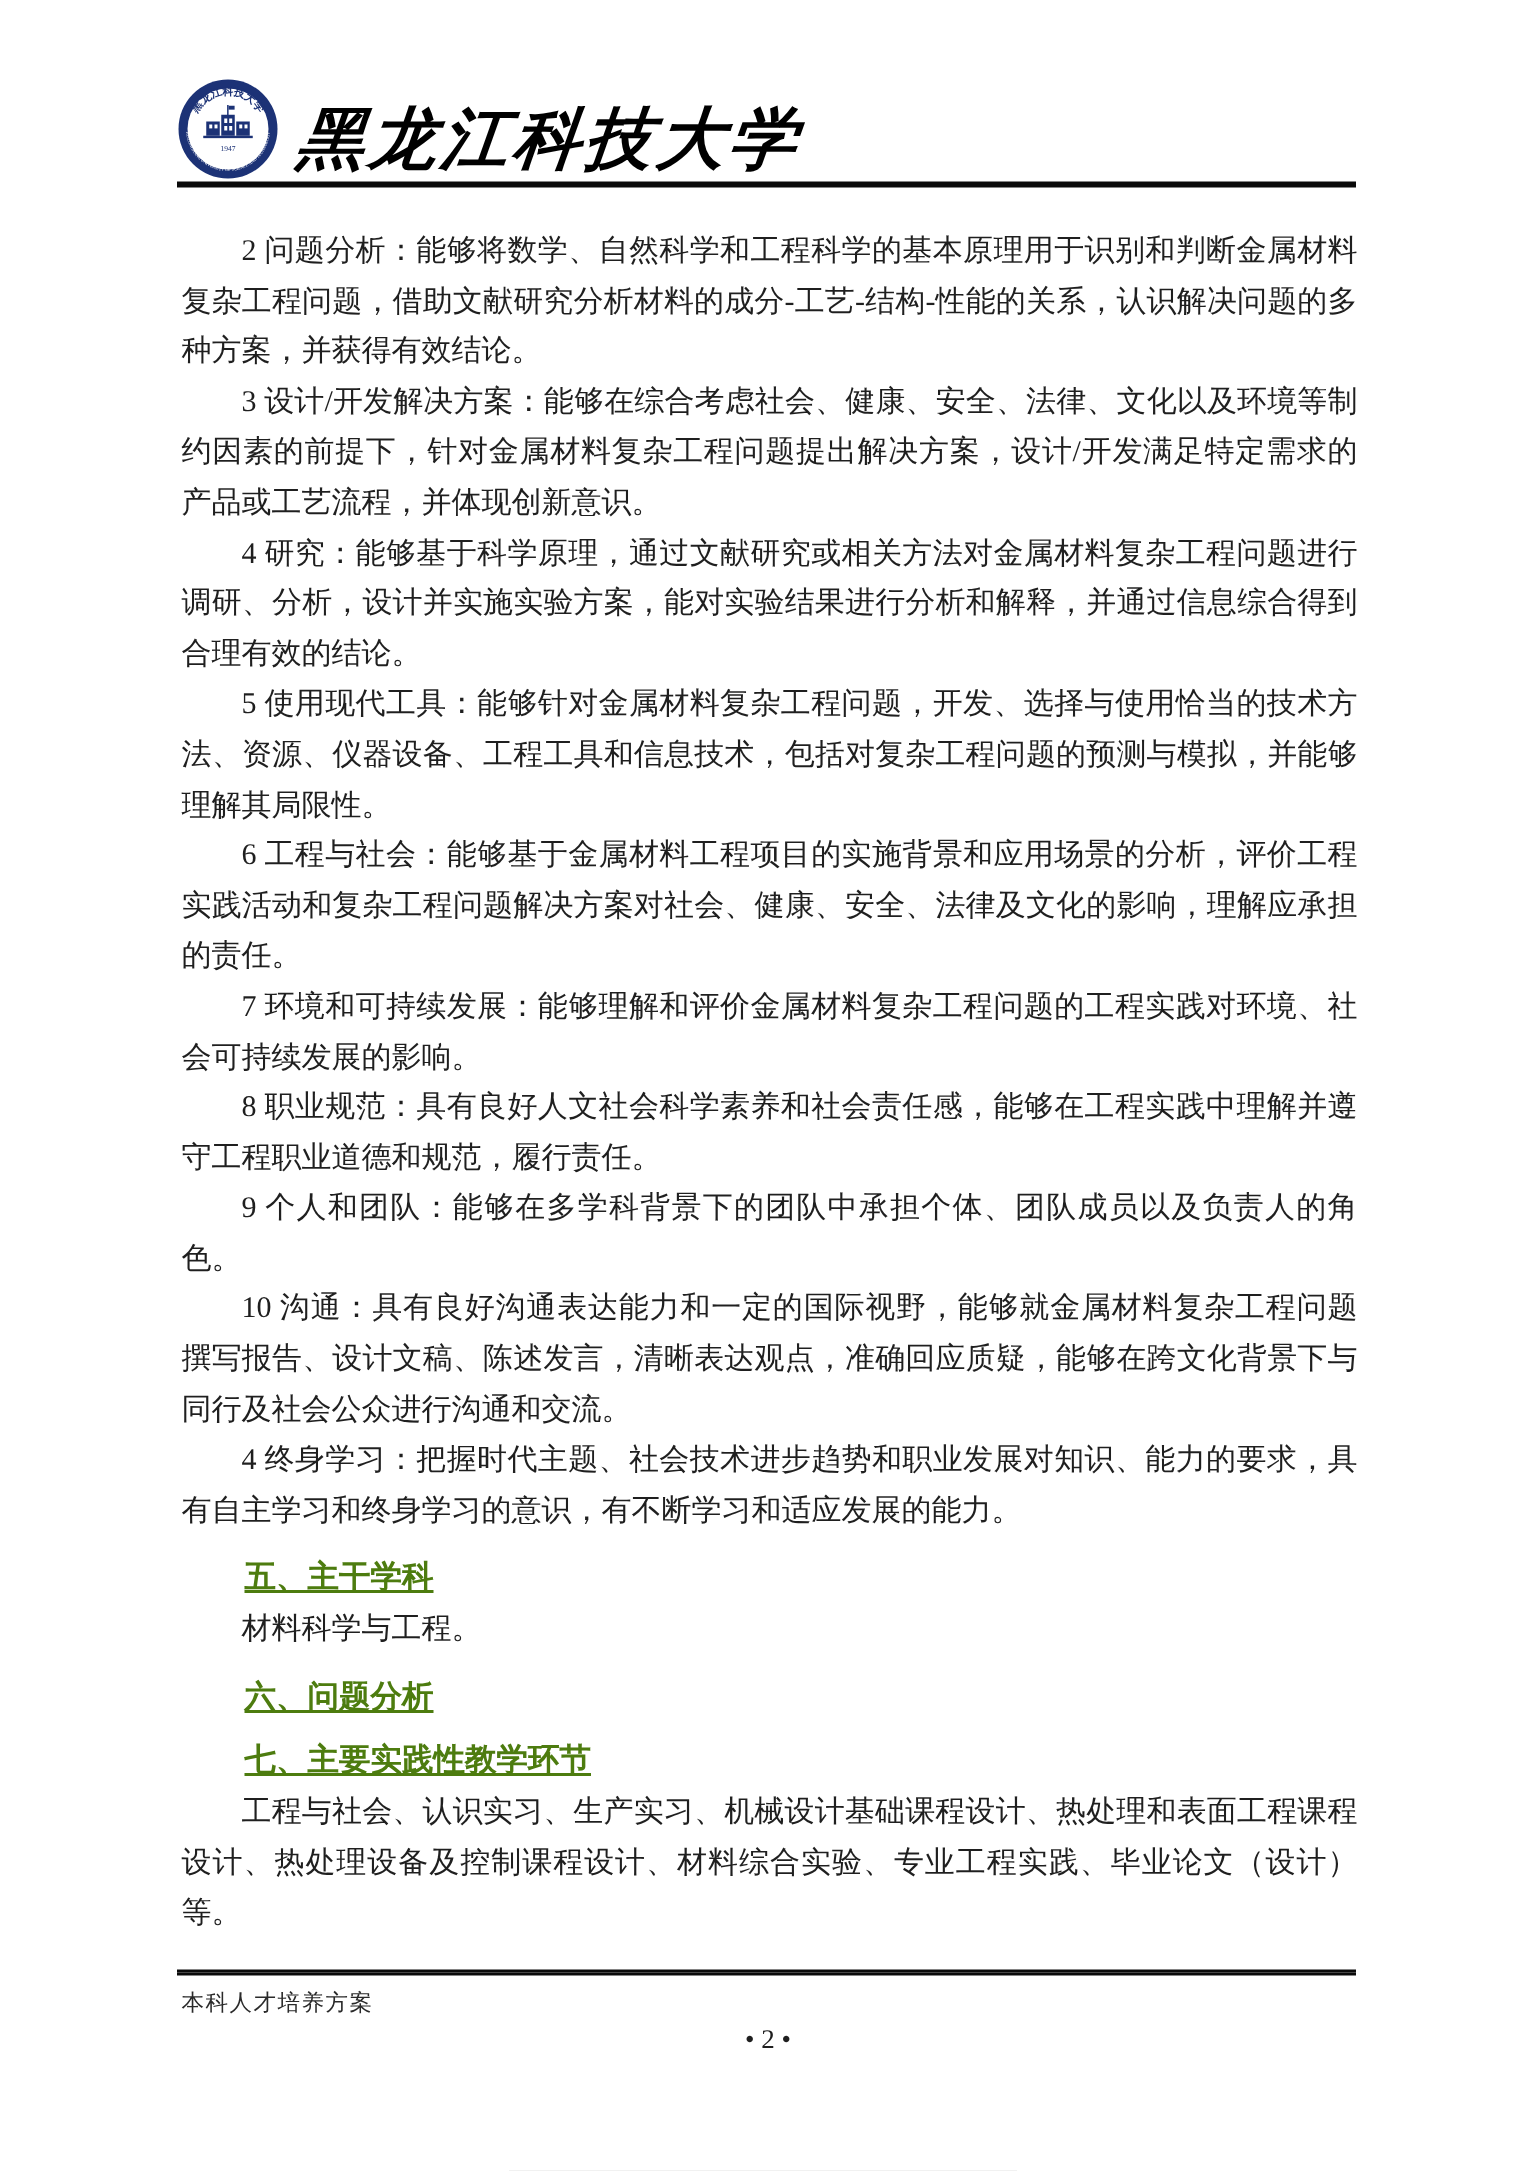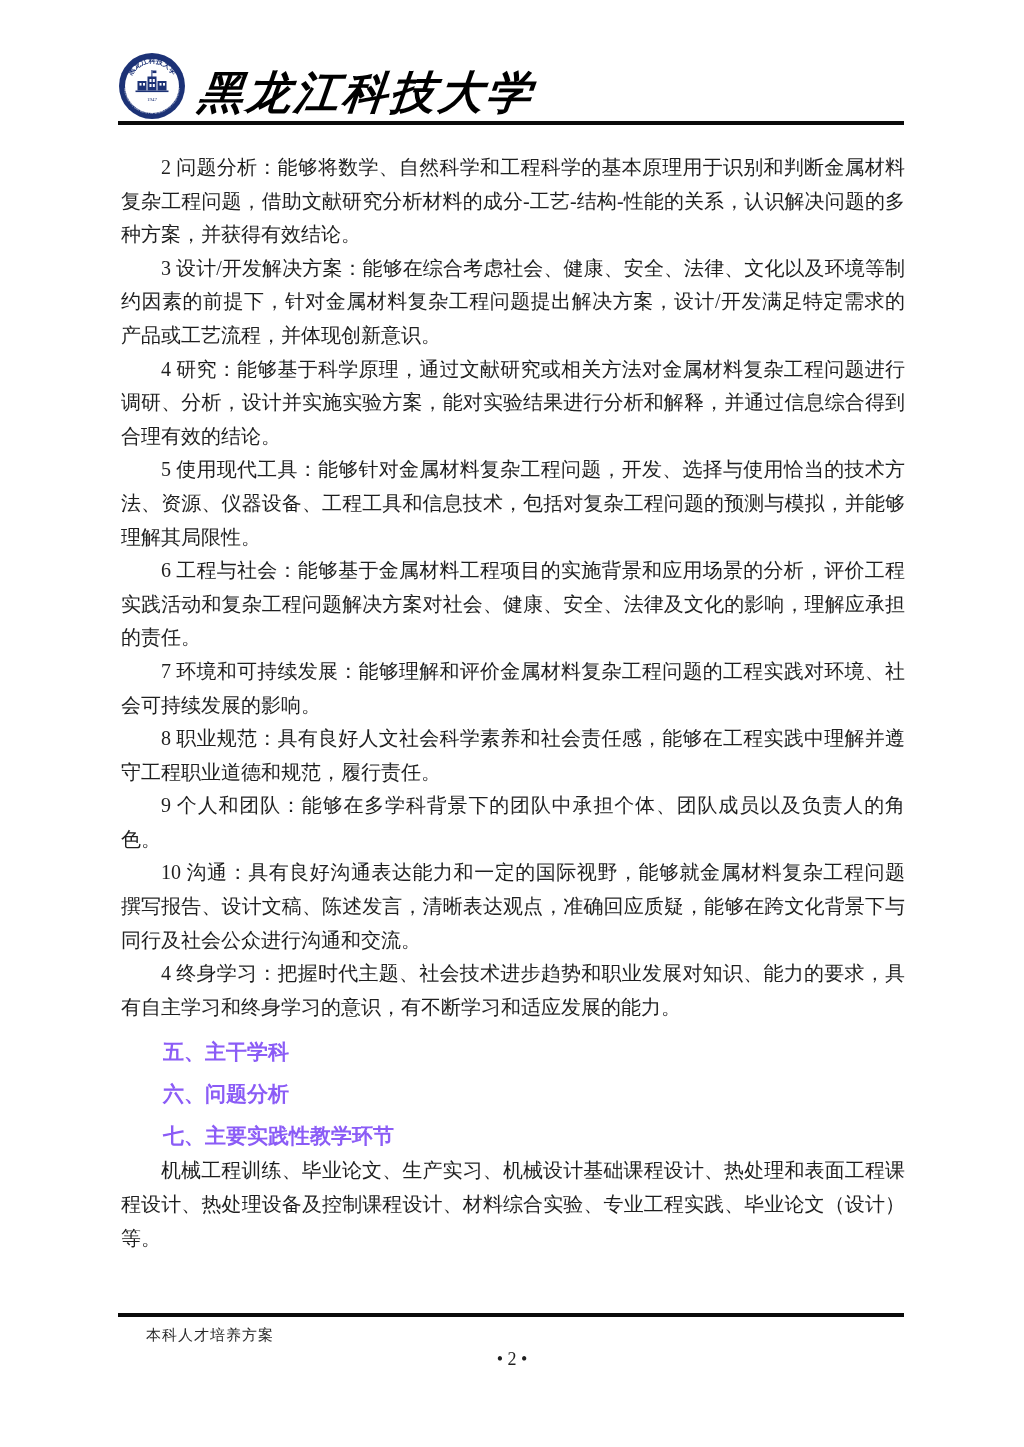--- a/index.html
+++ b/index.html
@@ -58,42 +58,42 @@
   }
   .content p.body-para {
     text-indent: 2em;
     margin: 0;
   }
   .section-heading {
     font-family: "Liberation Sans", "DejaVu Sans", sans-serif;
     font-weight: bold;
     font-size: 21px;
     line-height: 28px;
-    color: #8b5cf6;
+    color: #4d7c0f;
     text-indent: 2em;
     margin: 14px 0 4px 0;
+    text-decoration: underline;
   }
   
   .footer-rule {
     position: absolute;
     left: 118px;
     top: 1313px;
     width: 786px;
     height: 2px;
     border-top: 2px solid #0a0a0a;
     border-bottom: 2px solid #0a0a0a;
   }
   .footer-label {
     position: absolute;
     left: 121px;
     top: 1326px;
     font-size: 15px;
     color: #2a2a2a;
     letter-spacing: 1px;
-    margin-left: 25px;
   }
   .page-number {
     position: absolute;
     left: 0;
     top: 1349px;
     width: 100%;
     text-align: center;
     font-size: 18px;
     color: #1f1f1f;
   }
@@ -148,24 +148,25 @@
     <p class="body-para">4 研究：能够基于科学原理，通过文献研究或相关方法对金属材料复杂工程问题进行调研、分析，设计并实施实验方案，能对实验结果进行分析和解释，并通过信息综合得到合理有效的结论。</p>
     <p class="body-para">5 使用现代工具：能够针对金属材料复杂工程问题，开发、选择与使用恰当的技术方法、资源、仪器设备、工程工具和信息技术，包括对复杂工程问题的预测与模拟，并能够理解其局限性。</p>
     <p class="body-para">6 工程与社会：能够基于金属材料工程项目的实施背景和应用场景的分析，评价工程实践活动和复杂工程问题解决方案对社会、健康、安全、法律及文化的影响，理解应承担的责任。</p>
     <p class="body-para">7 环境和可持续发展：能够理解和评价金属材料复杂工程问题的工程实践对环境、社会可持续发展的影响。</p>
     <p class="body-para">8 职业规范：具有良好人文社会科学素养和社会责任感，能够在工程实践中理解并遵守工程职业道德和规范，履行责任。</p>
     <p class="body-para">9 个人和团队：能够在多学科背景下的团队中承担个体、团队成员以及负责人的角色。</p>
     <p class="body-para">10 沟通：具有良好沟通表达能力和一定的国际视野，能够就金属材料复杂工程问题撰写报告、设计文稿、陈述发言，清晰表达观点，准确回应质疑，能够在跨文化背景下与同行及社会公众进行沟通和交流。</p>
     <p class="body-para">4 终身学习：把握时代主题、社会技术进步趋势和职业发展对知识、能力的要求，具有自主学习和终身学习的意识，有不断学习和适应发展的能力。</p>
 
     <h2 class="section-heading">五、主干学科</h2>
+    <p class="body-para">材料科学与工程。</p>
 
     <h2 class="section-heading">六、问题分析</h2>
 
     <h2 class="section-heading">七、主要实践性教学环节</h2>
-    <p class="body-para">机械工程训练、毕业论文、生产实习、机械设计基础课程设计、热处理和表面工程课程设计、热处理设备及控制课程设计、材料综合实验、专业工程实践、毕业论文（设计）等。</p>
+    <p class="body-para">工程与社会、认识实习、生产实习、机械设计基础课程设计、热处理和表面工程课程设计、热处理设备及控制课程设计、材料综合实验、专业工程实践、毕业论文（设计）等。</p>
   </div>
 
   <div class="footer-rule"></div>
   <div class="footer-label">本科人才培养方案</div>
   <div class="page-number">• 2 •</div>
 
 </div>
 
 </body></html>

